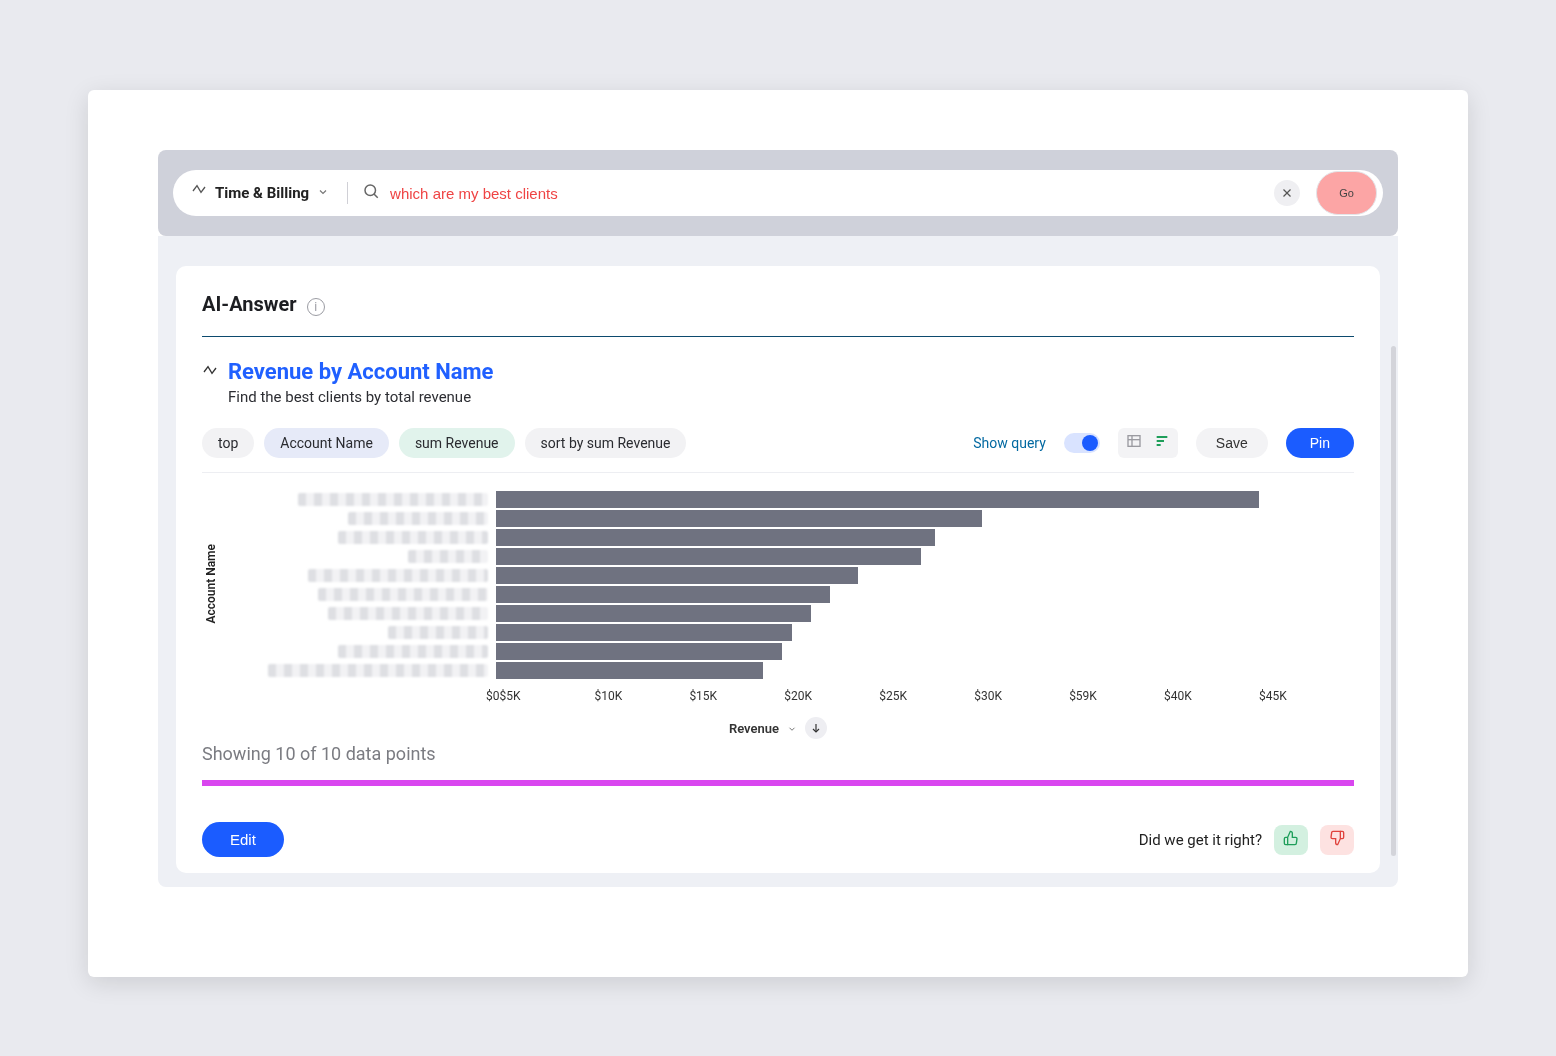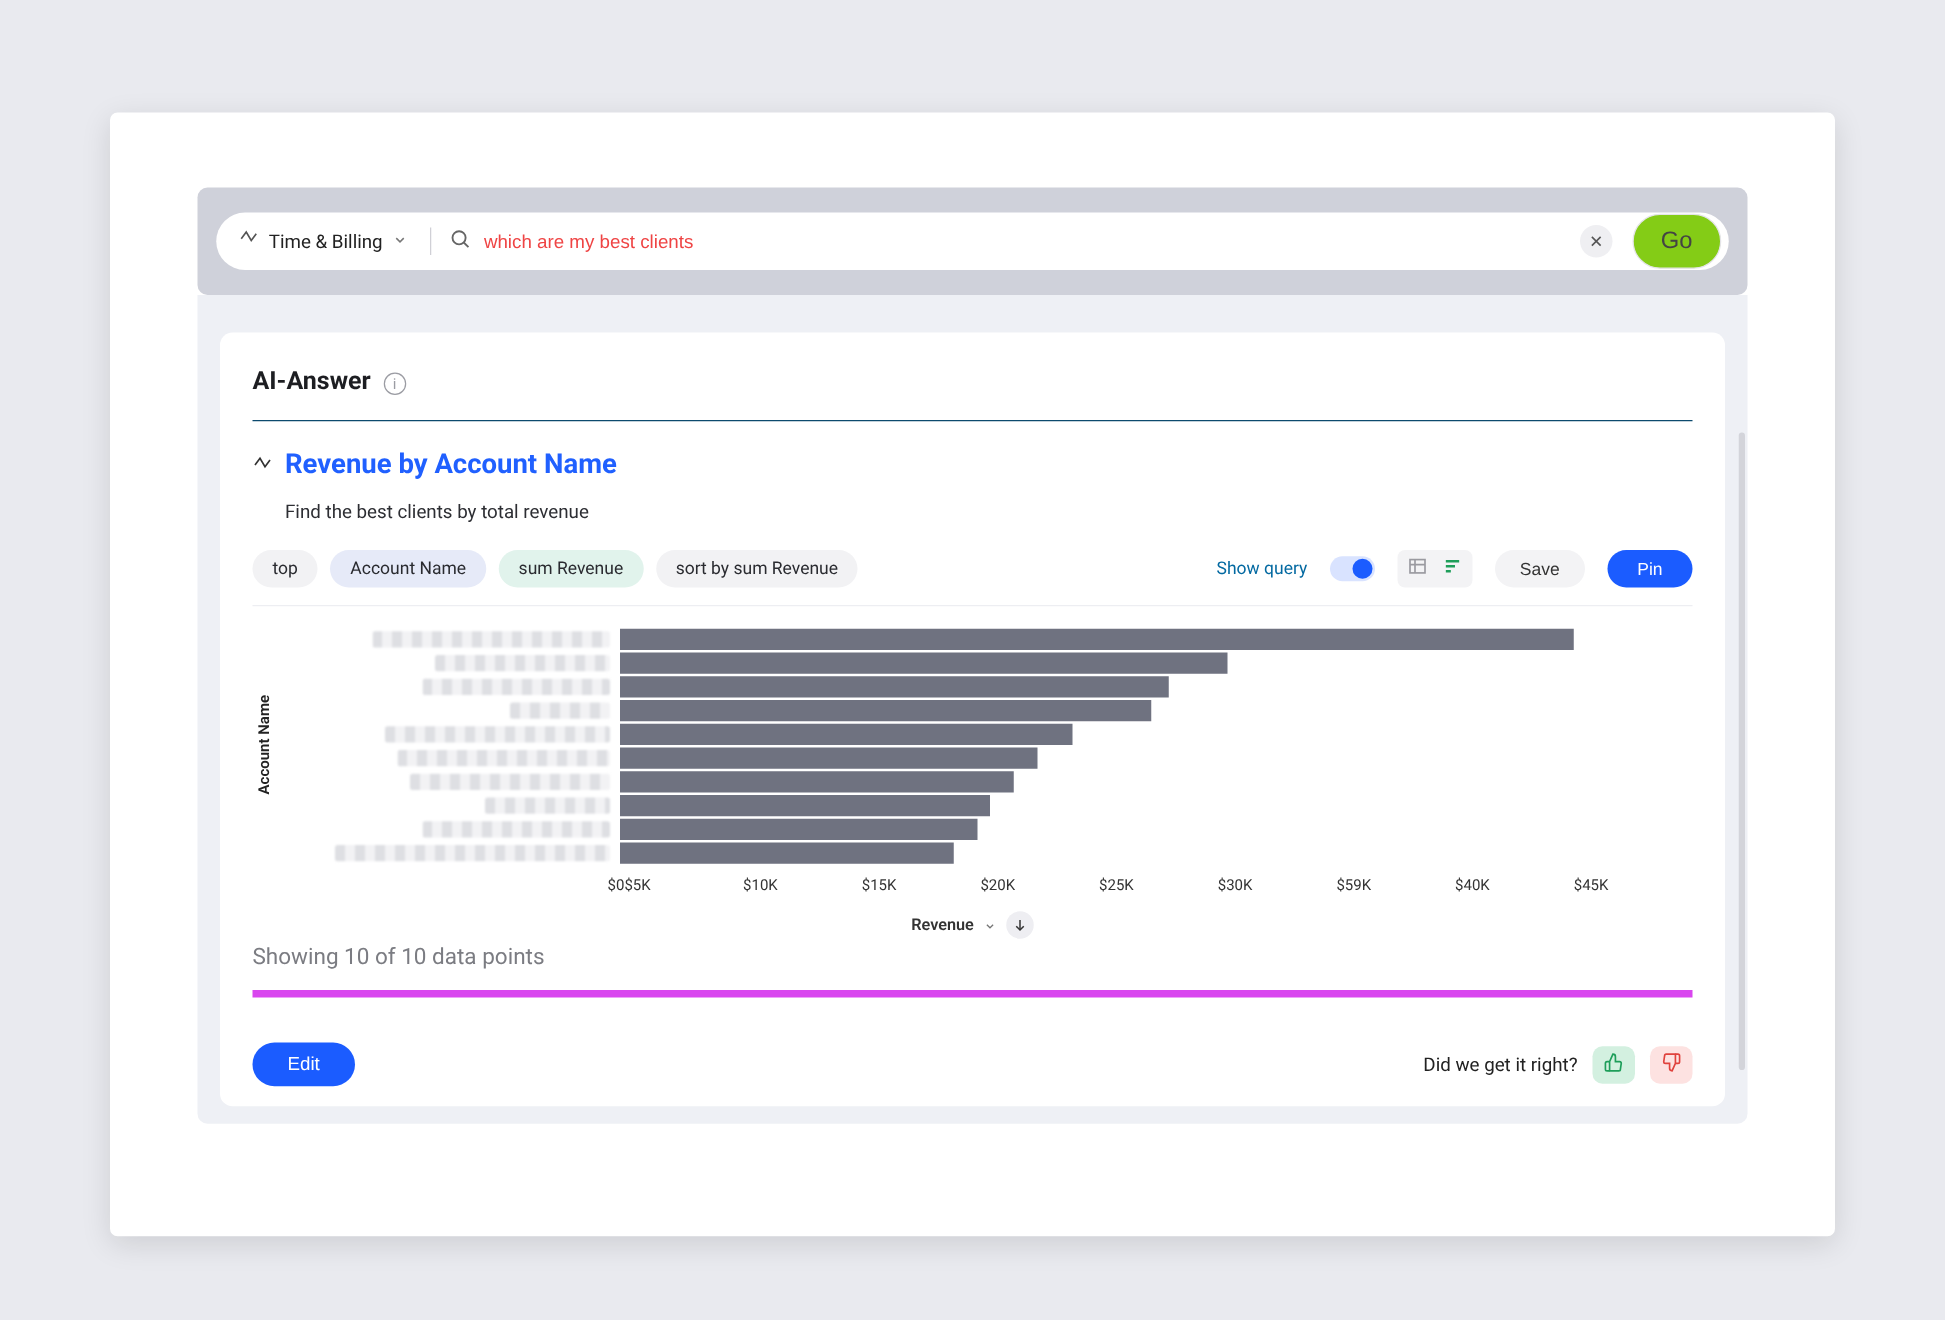--- a/index.html
+++ b/index.html
@@ -33,21 +33,21 @@
   align-items: center;
   padding: 0 6px 0 18px;
   gap: 10px;
 }
 .datasource-select {
   display: flex;
   align-items: center;
   gap: 8px;
   cursor: pointer;
   font-size: 15px;
-  font-weight: 400;
+  font-weight: 700;
   color: #222;
 }
 .vsep {
   width: 1px;
   height: 22px;
   background: #d0d0d6;
   margin: 0 4px 0 8px;
 }
 .search-input {
   flex: 1;
@@ -62,23 +62,23 @@
   border-radius: 50%;
   background: #efeff2;
   display:flex;align-items:center;justify-content:center;
   cursor:pointer;
   color:#555;
 }
 .go-btn {
   height: 44px;
   padding: 0 22px;
   border-radius: 999px;
-  background: #84cc16;
+  background: #fca5a5;
   border: 1px solid #e4e4e8;
-  font-size: 19px;
+  font-size: 11px;
   font-weight: 500;
   color: #444;
   cursor: pointer;
   margin-left: 6px;
 }
 .content {
   background: #eef0f5;
   border-radius: 0 0 8px 8px;
   padding: 30px 18px 14px;
   position: relative;
@@ -107,21 +107,21 @@
 }
 .result-head {
   display:flex;
   align-items:flex-start;
   gap:10px;
 }
 .result-title {
   font-size: 22px;
   font-weight: 700;
   color: #2060ff;
-  margin-bottom: 16px;
+  margin-bottom: 4px;
 }
 .result-subtitle {
   font-size: 15px;
   color: #2d2e33;
 }
 .chips-row {
   display:flex;
   align-items:center;
   gap:10px;
   margin-top: 22px;

